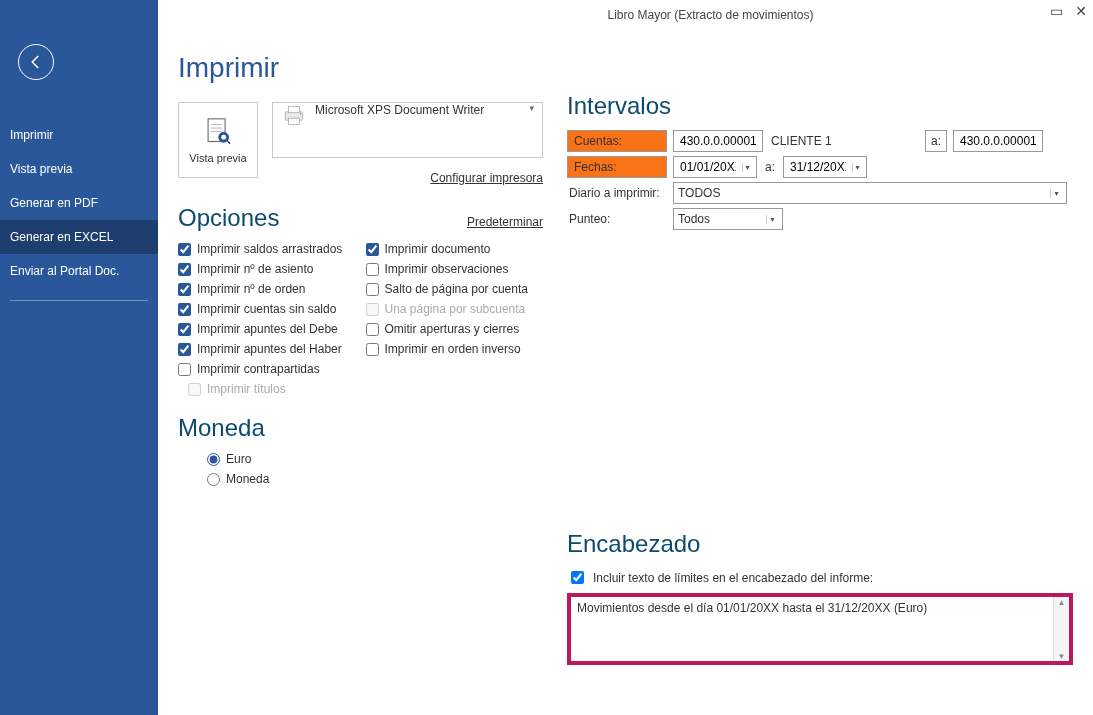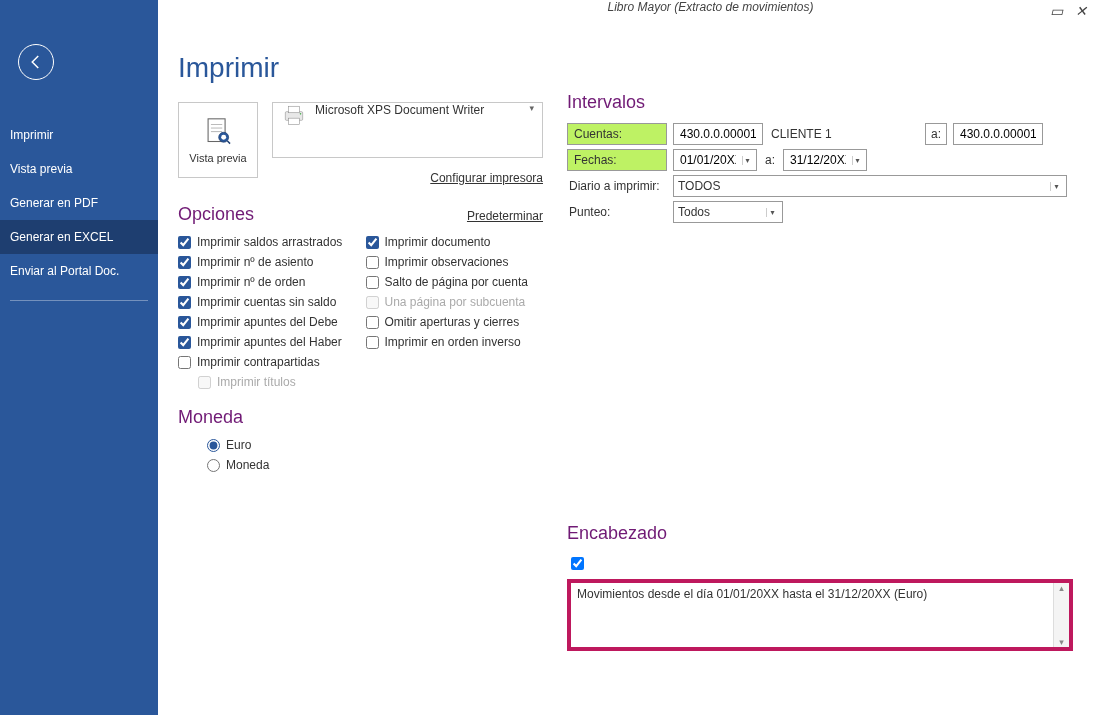--- a/index.html
+++ b/index.html
@@ -9,60 +9,60 @@
   
   .sidebar { width: 170px; background: #2A579A; color: #fff; display: flex; flex-direction: column; padding-top: 44px; font-size: 12px; }
   .back-btn { width: 36px; height: 36px; border: 1px solid #fff; border-radius: 50%; margin-left: 18px; display: flex; align-items: center; justify-content: center; color: #fff; cursor: pointer; }
   .back-btn svg { width: 18px; height: 18px; }
   .side-items { margin-top: 38px; }
   .side-item { padding: 10px 10px; cursor: pointer; }
   .side-item.selected { background: #1E3E70; }
   .side-sep { border-top: 1px solid rgba(255,255,255,0.35); margin: 12px 10px; }
 
   
-  .titlebar { position: absolute; top: 0; left: 170px; right: 0; height: 30px; display: flex; justify-content: center; font-size: 12px; color: #444; font-style: italic; }
+  .titlebar { position: absolute; top: 0; left: 170px; right: 0; height: 30px; display: flex; align-items: center; justify-content: center; font-size: 12px; color: #444; }
   .win-controls { position: absolute; right: 6px; top: 0; height: 30px; display: flex; gap: 12px; align-items: flex-start; padding-top: 4px; color: #444; }
   .win-controls span { cursor: pointer; font-size: 14px; line-height: 14px; }
 
   
   .main { flex: 1; padding: 38px 20px 10px 20px; position: relative; }
   .columns { display: flex; gap: 24px; }
   .left-col { width: 365px; }
   .right-col { flex: 1; }
 
   h1.page-title { font-size: 28px; font-weight: 300; color: #2A579A; margin: 14px 0 18px 0; }
-  h2.section { font-size: 18px; font-weight: 400; color: #701a75; margin: 18px 0 10px 0; }
+  h2.section { font-size: 24px; font-weight: 400; color: #0c4a6e; margin: 18px 0 10px 0; }
 
   
   .row-top { display: flex; gap: 14px; align-items: flex-start; }
   .preview-box { width: 80px; height: 76px; border: 1px solid #c8c8c8; display: flex; flex-direction: column; align-items: center; justify-content: center; font-size: 11px; cursor: pointer; }
   .preview-box svg { width: 34px; height: 34px; margin-bottom: 2px; }
   .printer-box { flex: 1; height: 56px; border: 1px solid #c8c8c8; display: flex; align-items: flex-start; padding: 0 8px; gap: 8px; cursor: pointer; }
   .printer-box svg { width: 26px; height: 26px; }
   .printer-label { font-size: 12px; flex: 1; }
   .dd-caret { font-size: 9px; color: #666; }
   .link { color: #333; font-size: 12px; text-decoration: underline; cursor: pointer; }
   .link-row { text-align: right; margin-top: 10px; }
 
   .opts-header { display: flex; justify-content: space-between; align-items: baseline; }
 
   
   .opts-grid { display: flex; gap: 10px; }
   .opts-col { flex: 1; display: flex; flex-direction: column; gap: 6px; font-size: 12px; }
   .chk { display: flex; align-items: center; gap: 6px; cursor: pointer; }
   .chk.disabled { color: #aaa; cursor: default; }
-  .chk.indent { margin-left: 20px; }
+  .chk.indent { margin-left: 10px; }
   .chk input, .rad input { accent-color: #2A579A; margin: 0; }
 
   
   .rad { display: flex; align-items: center; gap: 6px; font-size: 12px; cursor: pointer; margin-bottom: 6px; padding-left: 29px; }
 
   
   .form-row { display: flex; align-items: center; gap: 6px; margin-bottom: 4px; font-size: 12px; }
-  .lbl-box { width: 100px; height: 22px; border: 1px solid #999; display: flex; align-items: center; padding: 0 6px; background: #bef264; }
+  .lbl-box { width: 100px; height: 22px; border: 1px solid #999; display: flex; align-items: center; padding: 0 6px; background: #f97316; }
   .lbl-plain { width: 100px; display: flex; align-items: center; padding: 0 2px; }
   .lbl-a { width: 14px; text-align: center; }
   .lbl-a-box { width: 22px; height:22px; border:1px solid #999; display:flex; align-items:center; justify-content:center; }
   .inp { height: 22px; border: 1px solid #999; background: #fff; padding: 0 4px; font-size: 12px; display: flex; align-items: center; }
   .inp input { border: none; outline: none; font-size: 12px; width: 100%; background: transparent; }
   .inp .dd-caret2 { width: 12px; text-align: center; font-size: 8px; color: #555; border-left: 1px solid #ccc; margin-left: 4px; cursor: pointer; }
   .static-txt { font-size: 12px; padding: 0 2px; }
 
   
   .enc-chk { font-size: 12px; display: flex; align-items: center; gap: 6px; margin-bottom: 6px; }
@@ -264,20 +264,21 @@
           <div class="lbl-plain">Punteo:</div>
           <div class="inp" style="width:110px;">
               <span style="flex:1;">Todos</span>
               <span class="dd-caret2">▾</span>
             </div>
         </div>
 
         <h2 class="section" style="margin-top:300px;">Encabezado</h2>
         <label class="enc-chk">
           <input type="checkbox" id="enc-include" checked="" style="">
+          <span>Incluir texto de límites en el encabezado del informe:</span>
         </label>
         <div class="enc-text">
           <span>Movimientos desde el día 01/01/20XX hasta el 31/12/20XX (Euro)</span>
           <div class="enc-scroll">
             <span>▴</span>
             <span>▾</span>
           </div>
         </div>
       </div>
     </div>

